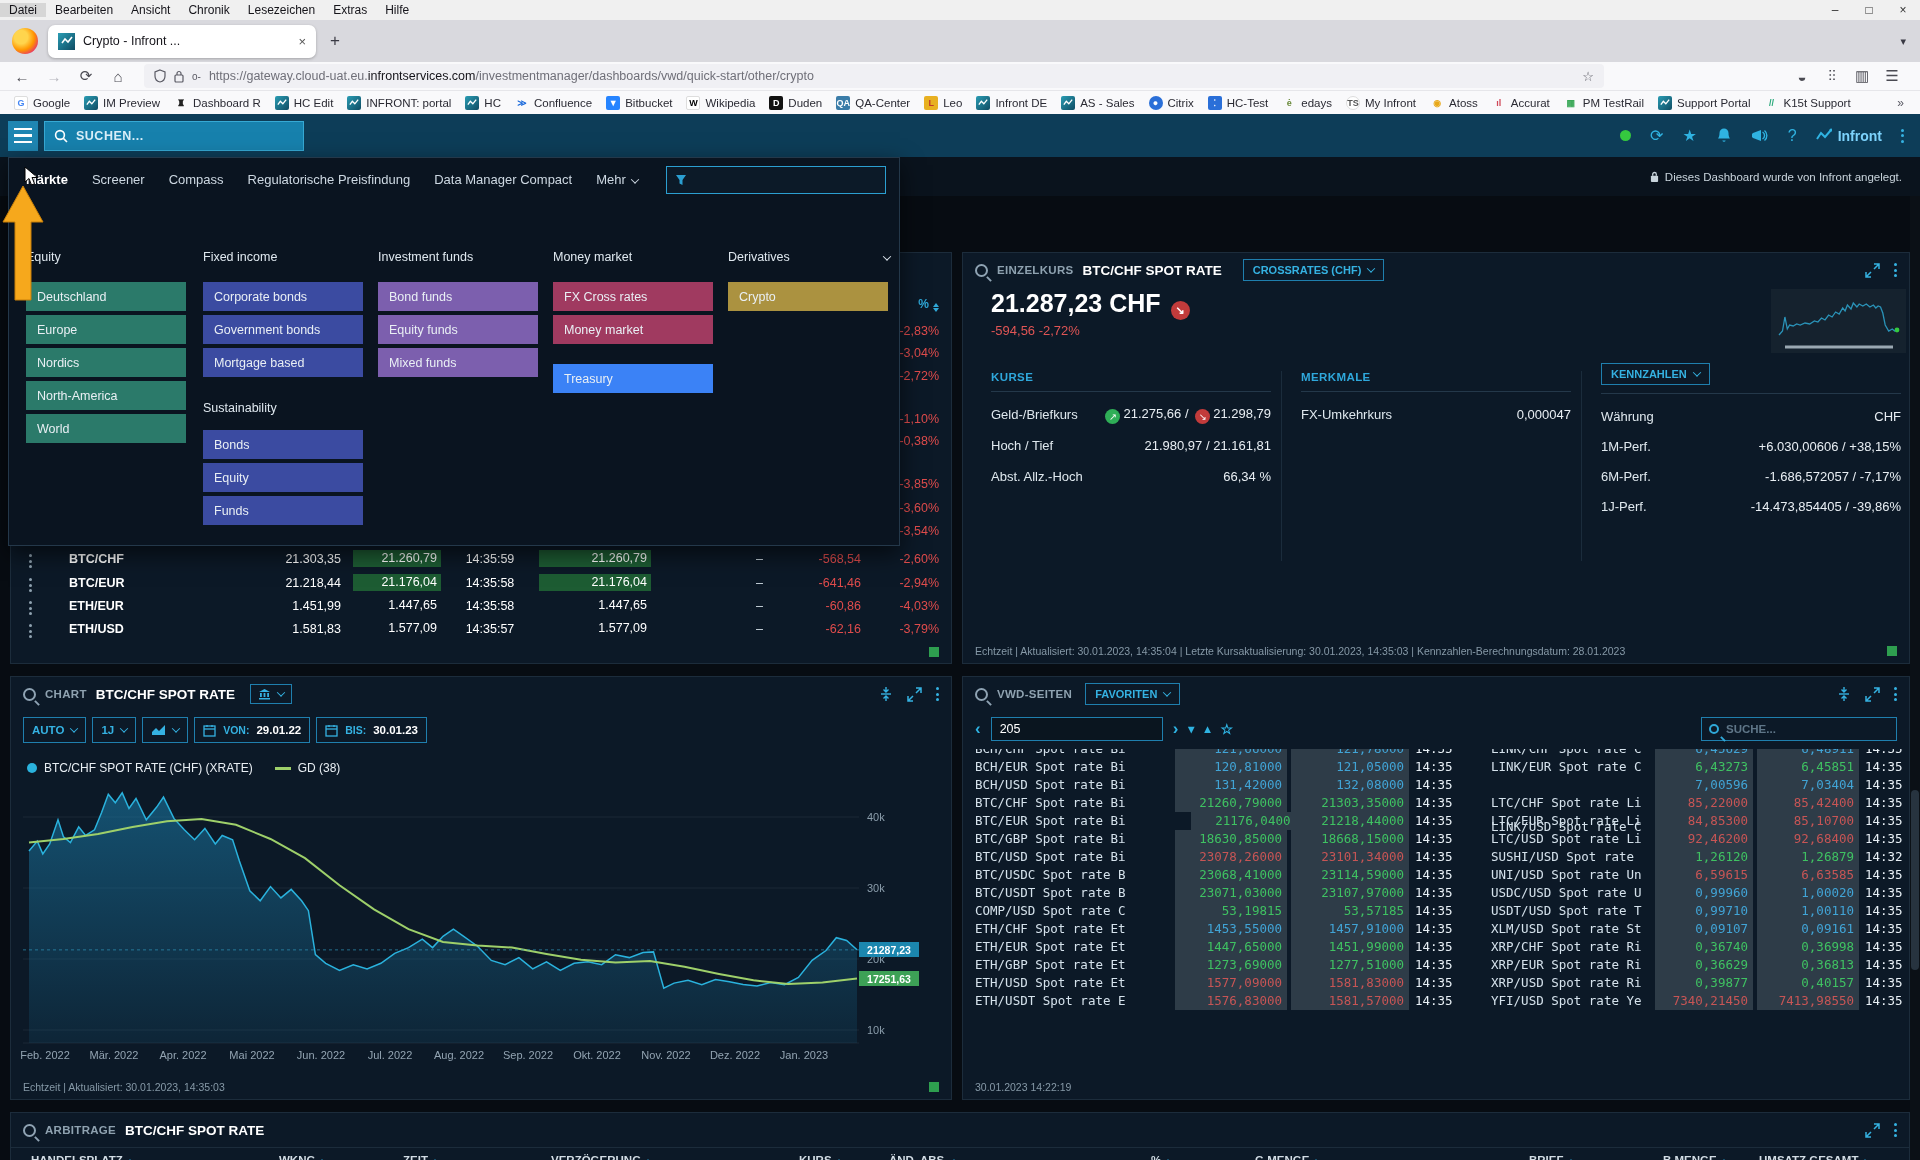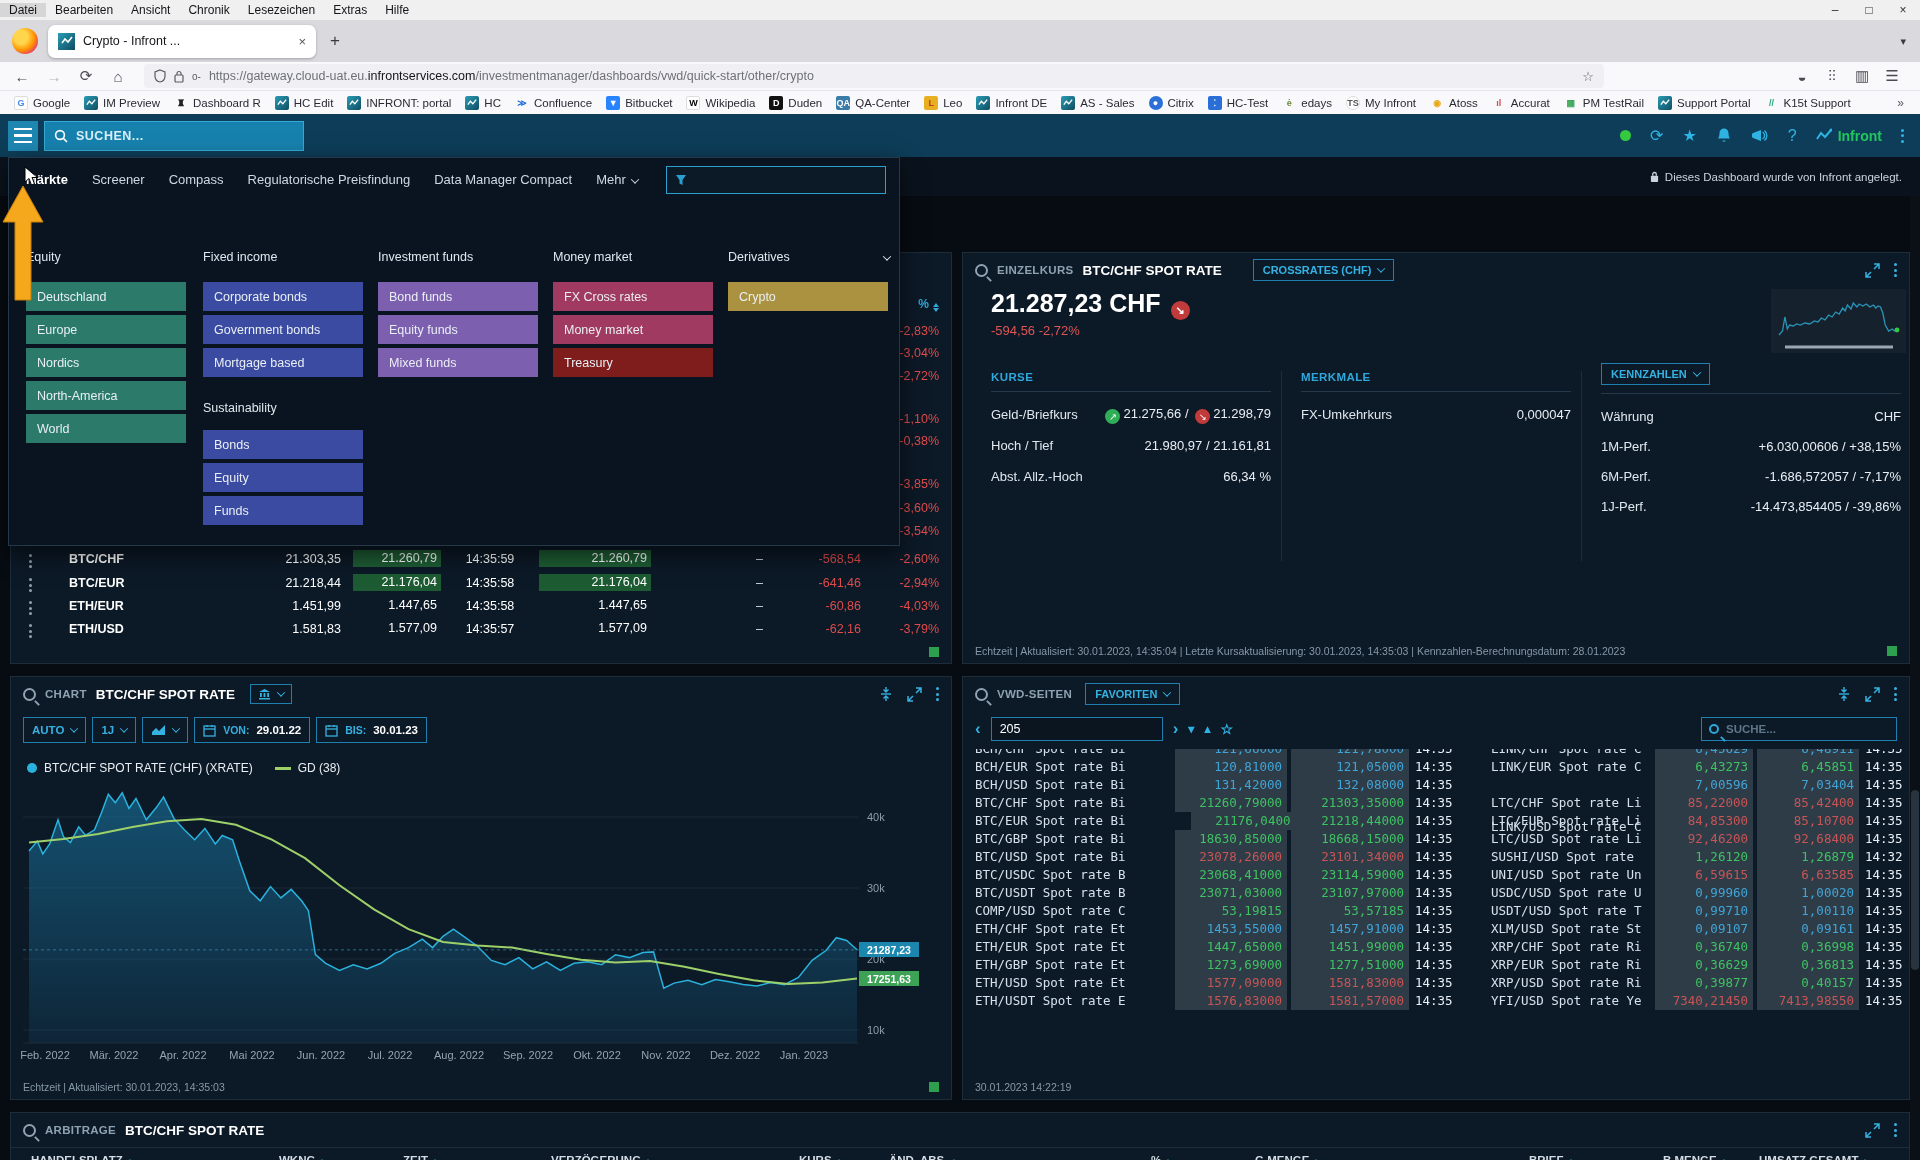--- a/index.html
+++ b/index.html
@@ -31,21 +31,21 @@
 .fav.rd{border-radius:50%}
 .bmore{margin-left:auto;color:#5a5a64;font-size:12px;padding-right:8px}
 
 #apptoolbar{left:0;top:114px;width:1920px;height:43px;background:#0d3d58;display:flex;align-items:center;z-index:5}
 #hambtn{width:30px;height:30px;background:#1f86b2;margin-left:8px;display:flex;flex-direction:column;justify-content:center;gap:4px;align-items:center}
 #hambtn i{display:block;width:18px;height:2.5px;background:#fff}
 #appsearch{width:260px;height:30px;background:#1781ad;border:1px solid #36a9d4;margin-left:6px;display:flex;align-items:center;gap:8px;padding:0 9px;color:#d9eef8;font-size:12.5px;font-weight:bold;letter-spacing:.5px}
 .tbright{margin-left:auto;display:flex;align-items:center;gap:19px;padding-right:16px;color:#2fb3e2}
 .gdot{width:11px;height:11px;border-radius:50%;background:#35c93f}
 .tbi{font-size:16px;color:#2fb3e2}
-.brand{display:flex;align-items:center;gap:6px;color:#22c55e;font-size:14px;font-weight:bold}
+.brand{display:flex;align-items:center;gap:6px;color:#7dd3fc;font-size:14px;font-weight:bold}
 #menurow{left:0;top:157px;width:1920px;height:39px;background:#0a131d;display:flex;align-items:center;z-index:5}
 .notice{margin-left:auto;display:flex;align-items:center;gap:6px;color:#c9d4dc;font-size:11.5px;padding-right:18px}
 
 #megamenu{left:8px;top:157px;width:892px;height:389px;background:#0a1420;border:1px solid #24384a;box-shadow:0 8px 22px rgba(0,0,0,.6);z-index:50}
 #mtabs{position:absolute;left:17px;top:14px;display:flex;align-items:center;gap:24px;font-size:13px;color:#cdd8e2}
 #mtabs .mt.on{color:#fff;font-weight:bold}
 #mfilter{position:absolute;left:657px;top:8px;width:220px;height:28px;border:1px solid #2b9fd1;background:#0c1a28;display:flex;align-items:center;padding:0 8px}
 .mcol-title{position:absolute;font-size:12.5px;color:#dfe8ef}
 .mbtn{position:absolute;width:160px;height:29px;color:#e9eff4;font-size:12.5px;display:flex;align-items:center;padding:0 11px}
 
@@ -434,21 +434,21 @@
   <div class="statusline">
       <span class="gsq"></span>
     </div>
 </div>
 
 <div class="panel" id="p-single" style="left:962px;top:252px;width:948px;height:412px">
   <div class="phead">
     <span class="magic"></span>
     <span class="plabel">EINZELKURS</span>
     <span class="ptitle">BTC/CHF SPOT RATE</span>
-    <span class="pbtn" style="margin-left:22px">
+    <span class="pbtn" style="margin-left:12px">
         <span>CROSSRATES (CHF)</span>
         <span class="car"></span>
       </span>
     <span class="hicons">
       <svg width="15" height="15" viewBox="0 0 15 15">
           <path d="M9 1 h5 v5 M14 1 L9 6 M6 14 H1 V9 M1 14 L6 9" stroke="#35b2e2" stroke-width="1.5" fill="none"></path>
         </svg>
       <span class="kebab">
           <i></i>
           <i></i>
@@ -955,21 +955,21 @@
       <div class="mbtn" style="left: 194px; top: 272px; background: rgb(59, 75, 161);">Bonds</div>
       <div class="mbtn" style="left: 194px; top: 305px; background: rgb(59, 75, 161);">Equity</div>
       <div class="mbtn" style="left: 194px; top: 338px; background: rgb(59, 75, 161);">Funds</div>
       <div class="mcol-title" style="left: 369px; top: 92px;">Investment funds</div>
       <div class="mbtn" style="left: 369px; top: 124px; background: rgb(124, 95, 174);">Bond funds</div>
       <div class="mbtn" style="left: 369px; top: 157px; background: rgb(124, 95, 174);">Equity funds</div>
       <div class="mbtn" style="left: 369px; top: 190px; background: rgb(124, 95, 174);">Mixed funds</div>
       <div class="mcol-title" style="left: 544px; top: 92px;">Money market</div>
       <div class="mbtn" style="left: 544px; top: 124px; background: rgb(160, 58, 96);">FX Cross rates</div>
       <div class="mbtn" style="left: 544px; top: 157px; background: rgb(160, 58, 96);">Money market</div>
-      <div class="mbtn" style="left: 544px; top: 190px; background: #7f1d1d;">Treasury</div>
+      <div class="mbtn" style="left: 544px; top: 206px; background: #3b82f6;">Treasury</div>
       <div class="mcol-title" style="left: 719px; top: 92px;">Derivatives<span class="car" style="display: inline-block; margin-left: 94px; border-color: rgb(223, 232, 239);"></span></div>
       <div class="mbtn" style="left: 719px; top: 124px; background: rgb(171, 146, 64);">Crypto</div>
     </div>
 </div>
 
 <svg id="yarrow" class="abs" style="left:0;top:160px" width="60" height="150">
   <polygon points="23,26 43,62 31,62 31,140 15,140 15,62 3,62" fill="#f6a81c" stroke="#c87f08" stroke-width="1"></polygon>
 </svg>
 <svg id="cursor" class="abs" style="left:24px;top:166px" width="20" height="22">
   <polygon points="1,1 1,16 5,12.5 7.5,19 10.5,17.7 8,11.5 13.5,11.5" fill="#fff" stroke="#000" stroke-width="1"></polygon>

